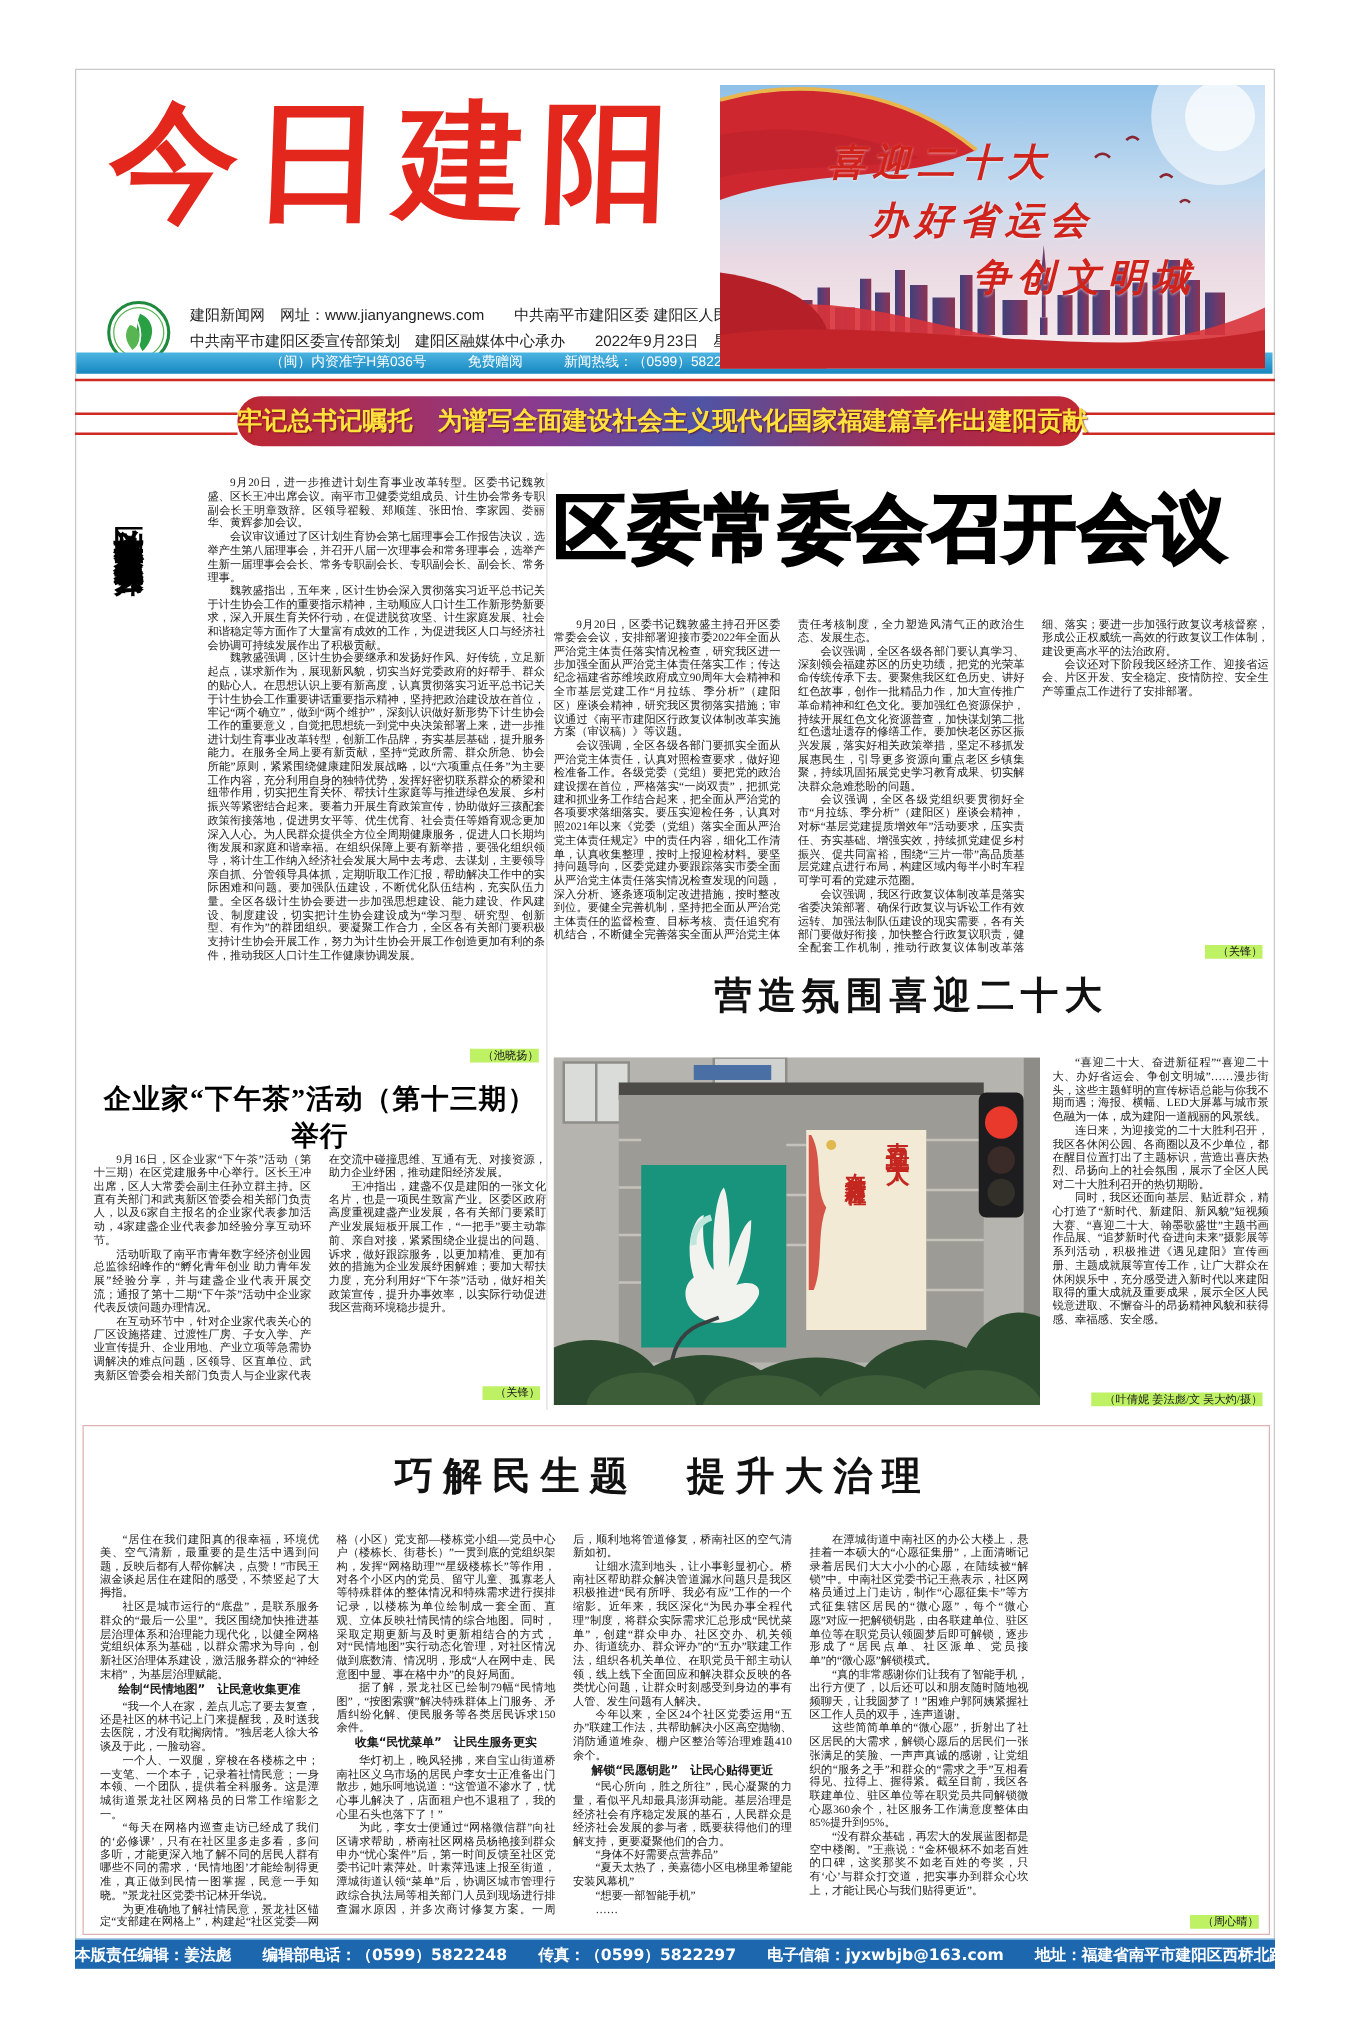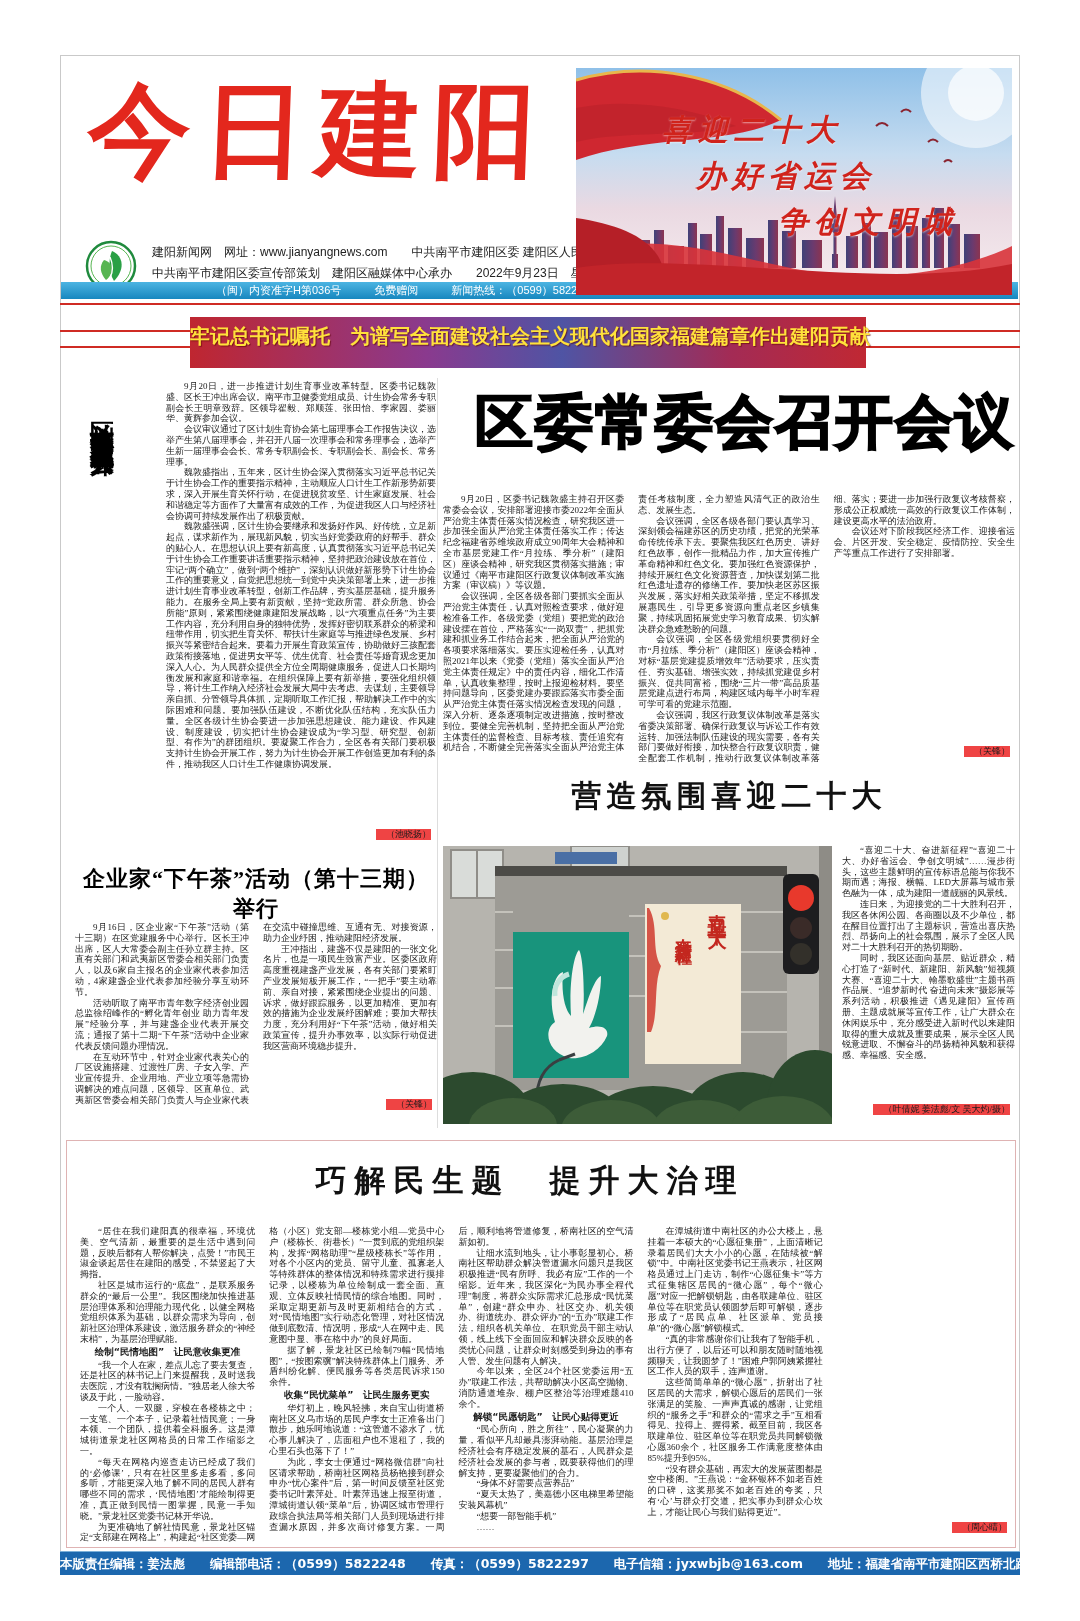--- a/index.html
+++ b/index.html
@@ -32,47 +32,47 @@
   .bl2{left:120px;top:88px;}
   .bl3{left:154px;top:134px;margin-left:48px;}
 
   
   .redline{background:#cf2b24;height:2px;}
   .rl-full{left:60px;top:303px;width:960px;}
   .rl-l1{left:60px;top:330px;width:130px;}
   .rl-l2{left:60px;top:346px;width:130px;}
   .rl-r1{left:866px;top:330px;width:154px;}
   .rl-r2{left:866px;top:346px;width:154px;}
-  .slogan-band{left:190px;top:317px;width:676px;height:51px;line-height:38px;text-align:left;
+  .slogan-band{left:190px;top:317px;width:676px;height:40px;line-height:38px;text-align:left;
         background:linear-gradient(90deg,#bf2630,#8a3a8e 35%,#4f54a4 55%,#a32b55 80%,#c02833);
         color:#ffe23b;font-weight:bold;font-size:20px;white-space:nowrap;
-        font-family:"DejaVu Sans","Liberation Sans",sans-serif;text-shadow:1px 1px 1px rgba(90,0,0,.6);}
+        font-family:"DejaVu Sans","Liberation Sans",sans-serif;text-shadow:1px 1px 1px rgba(90,0,0,.6);border-radius:19px;}
 
   
   .body-text{font-size:9px;line-height:10.8px;text-align:justify;overflow:hidden;}
   .body-text p{margin:0;text-indent:2em;}
   .body-text p.subhead{text-indent:0;text-align:center;font-weight:bold;margin:2px 0;
         font-family:"DejaVu Sans","Liberation Sans",sans-serif;font-size:9.5px;}
-  .byline{position:absolute;right:5px;bottom:11px;background:#ef4444;padding-left:10px;
+  .byline{position:absolute;right:5px;bottom:1px;background:#bef264;padding-left:10px;
         font-size:9px;line-height:11px;color:#1a1a1a;}
 
   .v-divider{left:437px;top:378px;width:1px;height:750px;background:#ddd;}
 
   
   .fp-vtitle{left:86px;top:402px;height:450px;writing-mode:vertical-rl;text-orientation:upright;
         font-size:24px;font-weight:bold;letter-spacing:2px;color:#000;}
   .fp-body{left:166px;top:381px;width:270px;height:470px;}
 
   
   .tea-headline{left:75px;top:864px;width:362px;text-align:center;font-size:22px;font-weight:bold;
         letter-spacing:1px;color:#000;}
   .tea-body{left:75px;top:922px;width:362px;height:199px;column-count:2;column-gap:14px;column-fill:auto;}
 
   
-  .main-headline{left:443px;top:384px;width:572px;text-align:right;font-size:58px;font-weight:bold;
+  .main-headline{left:443px;top:384px;width:572px;text-align:left;font-size:58px;font-weight:bold;
         color:#000;font-family:"DejaVu Sans","Liberation Sans",sans-serif;letter-spacing:2px;
         -webkit-text-stroke:2px #000;white-space:nowrap;}
   .main-body{left:443px;top:494px;width:572px;height:274px;column-count:3;column-gap:14px;column-fill:auto;}
 
   
   .atm-headline{left:443px;top:776px;width:572px;text-align:center;font-size:30px;font-weight:bold;
         letter-spacing:5px;color:#111;}
   .photo{left:443px;top:846px;width:389px;height:278px;overflow:hidden;background:#b6b4ae;}
   .bb-vtext{position:absolute;writing-mode:vertical-rl;text-orientation:upright;color:#c3271f;
         font-weight:bold;font-family:"DejaVu Sans","Liberation Sans",sans-serif;}

